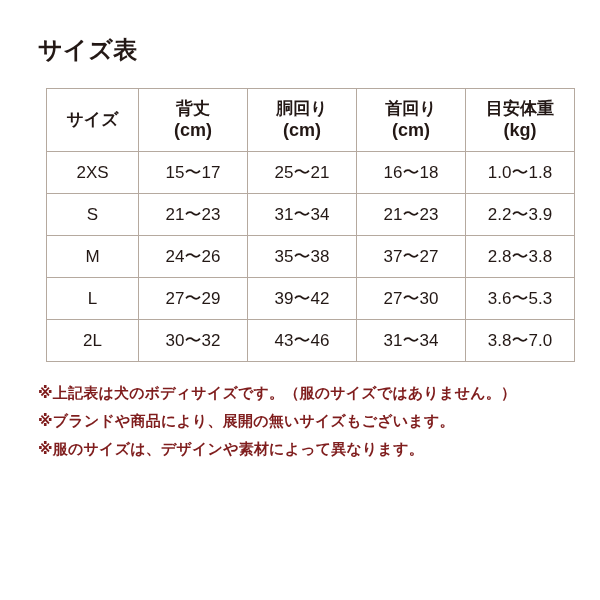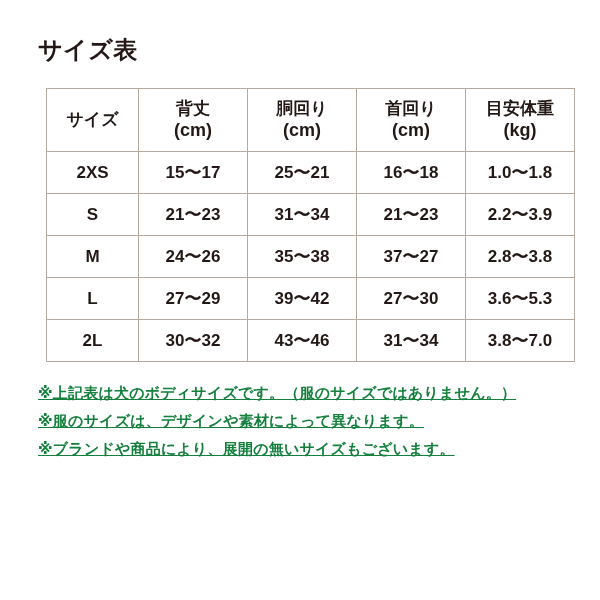--- a/index.html
+++ b/index.html
@@ -34,21 +34,21 @@
     table-layout: fixed;
     margin-left: 10px;
   }
   table.size-table th,
   table.size-table td {
     border: 1px solid #b5a99f;
     text-align: center;
     vertical-align: middle;
     color: #231815;
     font-size: 17px;
-    font-weight: bold;
+    font-weight: normal;
     padding: 0;
     height: 41px;
     line-height: 1.25;
   }
   table.size-table thead th {
     height: 62px;
     font-size: 17px;
     font-weight: bold;
   }
   table.size-table thead th .unit {
@@ -66,23 +66,22 @@
     font-weight: bold;
   }
   .notes {
     margin-top: 22px;
     margin-left: 2px;
   }
   .notes p {
     margin: 0 0 9px 0;
     font-size: 15px;
     font-weight: bold;
-    color: #15803d;
+    color: #7f1d1d;
     letter-spacing: 0.2px;
-    text-decoration: underline;
   }
 </style>
 </head>
 <body>
 
 <div class="page">
 
   <h1 class="title">サイズ表</h1>
 
   <table class="size-table">
@@ -150,17 +149,17 @@
         <td>30〜32</td>
         <td>43〜46</td>
         <td>31〜34</td>
         <td>3.8〜7.0</td>
       </tr>
     </tbody>
   </table>
 
   <div class="notes">
     <p>※上記表は犬のボディサイズです。（服のサイズではありません。）</p>
+    <p>※ブランドや商品により、展開の無いサイズもございます。</p>
     <p>※服のサイズは、デザインや素材によって異なります。</p>
-    <p>※ブランドや商品により、展開の無いサイズもございます。</p>
   </div>
 
 </div>
 
 </body></html>

